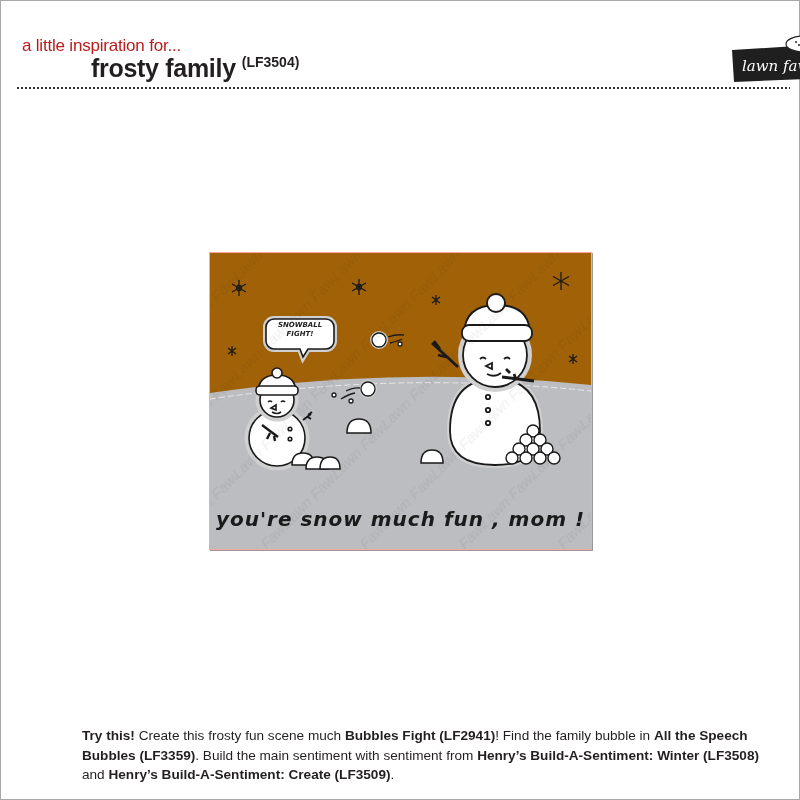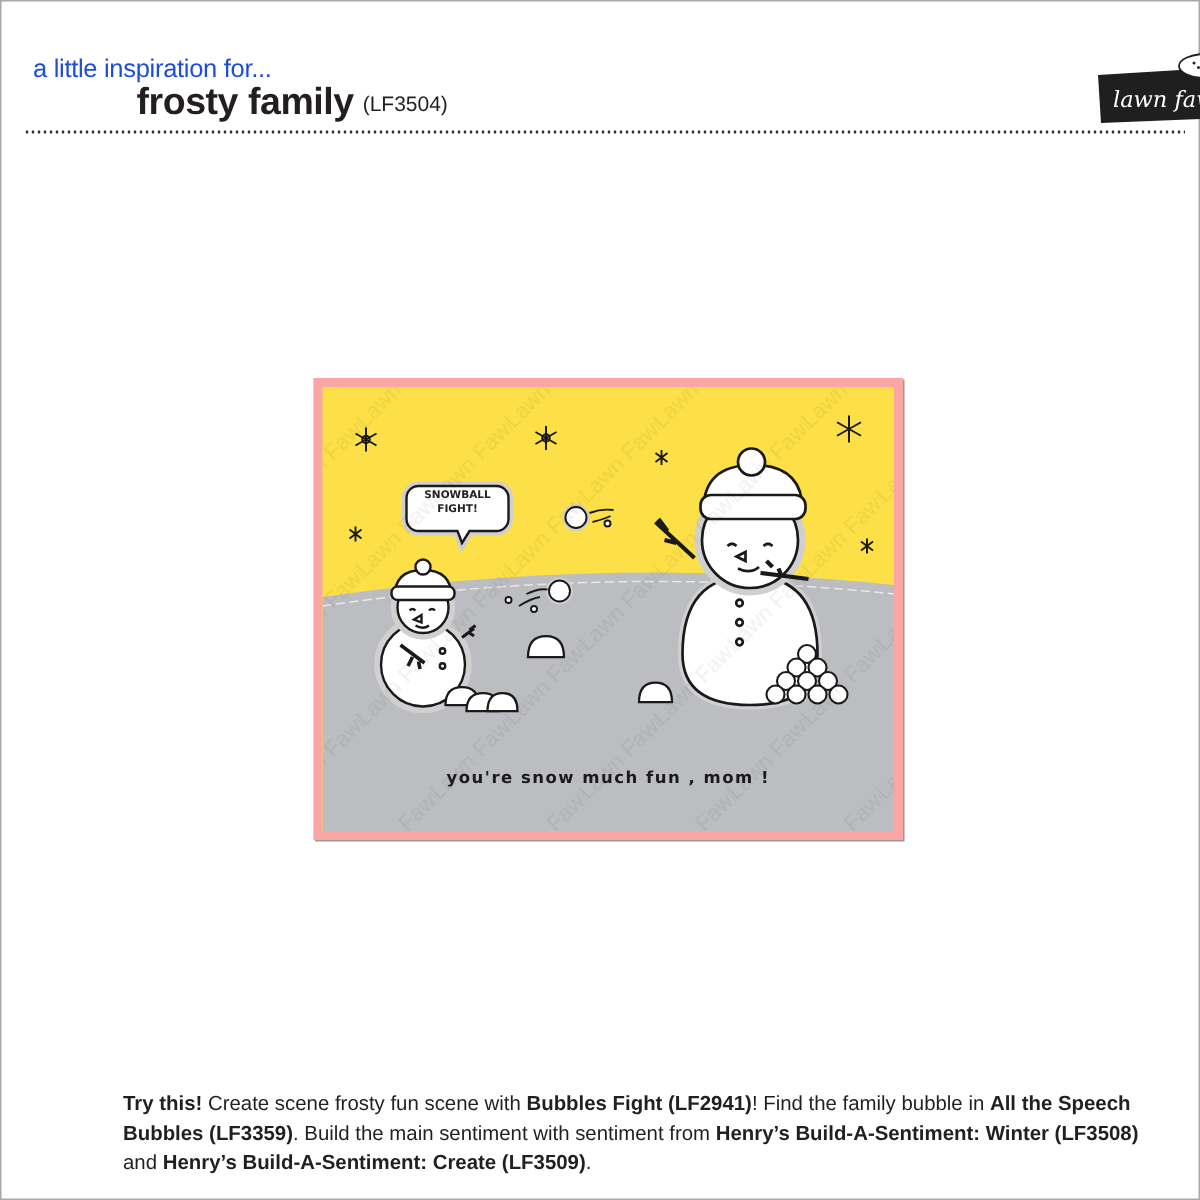--- a/index.html
+++ b/index.html
@@ -5,49 +5,50 @@
   html, body { margin: 0; padding: 0; }
   body {
     width: 800px; height: 800px; position: relative; overflow: hidden;
     background: #ffffff; font-family: "Liberation Sans", "DejaVu Sans", sans-serif; color: #231f20;
   }
   .frame {
     position: absolute; left: 0; top: 0; width: 798px; height: 798px;
     border: 1px solid #a8a8a8;
   }
   .intro {
-    position: absolute; left: 22px; top: 36px; font-size: 17px; color: #1d4ed8;
+    position: absolute; left: 22px; top: 36px; font-size: 17px; color: #b91c1c;
     letter-spacing: -0.2px;
   }
   .title-row {
-    position: absolute; left: 91px; top: 54px; display: flex; align-items: center; gap: 6px;
+    position: absolute; left: 91px; top: 54px; display: flex; align-items: flex-start; gap: 6px;
   }
   .title {
     font-size: 25px; font-weight: bold; letter-spacing: -0.3px;
   }
   .sku {
-    font-size: 14px; font-weight: normal;
+    font-size: 14px; font-weight: bold;
   }
   .dots {
     position: absolute; left: 16px; top: 87px; width: 774px; height: 2px;
     background-image: radial-gradient(circle, #333 0.9px, transparent 1.1px);
     background-size: 4px 2px; background-repeat: repeat-x;
   }
   .logo {
     position: absolute; left: 726px; top: 8px; width: 112px; height: 74px;
   }
   .card {
     position: absolute; left: 209px; top: 252px; width: 381px; height: 296px;
-    border: 6px solid #fca5a5; background: #fde047; overflow: hidden;
+    border: 1px solid #fca5a5; background: #a16207; overflow: hidden;
     box-shadow: 1px 1px 0 #999;
+    font-style: italic;
   }
   .card svg { position: absolute; left: 0; top: 0; }
   .sentiment {
     position: absolute; left: 0; width: 100%; top: 254px; text-align: center;
-    font-family: "DejaVu Sans", sans-serif; font-size: 11px; letter-spacing: 1px;
+    font-family: "DejaVu Sans", sans-serif; font-size: 20px; letter-spacing: 1px;
     color: #1a1a1a; font-weight: bold; text-transform: lowercase;
   }
   .bubble-text {
     position: absolute; left: 64px; top: 68px; width: 52px; text-align: center;
     font-family: "DejaVu Sans", sans-serif; font-size: 7px; font-weight: bold; line-height: 9px; color: #222;
   }
   .footer {
     position: absolute; left: 82px; top: 726px; width: 680px;
     font-size: 13.6px; line-height: 19.5px; color: #231f20;
   }
@@ -192,14 +193,14 @@
         <circle cx="344" cy="205" r="6"></circle>
     </g>
 
     <rect width="381" height="296" fill="url(#wm)"></rect>
   </svg>
   <div class="bubble-text">SNOWBALL FIGHT!</div>
   <div class="sentiment">you're snow much fun , mom !</div>
 </div>
 
 <div class="footer">
-  <b>Try this!</b><span> Create scene frosty fun scene with </span><b>Bubbles Fight (LF2941)</b><span>! Find the family bubble in </span><b>All the Speech Bubbles (LF3359)</b><span>. Build the main sentiment with sentiment from </span><b>Henry’s Build-A-Sentiment: Winter (LF3508)</b><span> and </span><b>Henry’s Build-A-Sentiment: Create (LF3509)</b><span>.</span>
+  <b>Try this!</b><span> Create this frosty fun scene much </span><b>Bubbles Fight (LF2941)</b><span>! Find the family bubble in </span><b>All the Speech Bubbles (LF3359)</b><span>. Build the main sentiment with sentiment from </span><b>Henry’s Build-A-Sentiment: Winter (LF3508)</b><span> and </span><b>Henry’s Build-A-Sentiment: Create (LF3509)</b><span>.</span>
 </div>
 
 </body></html>

